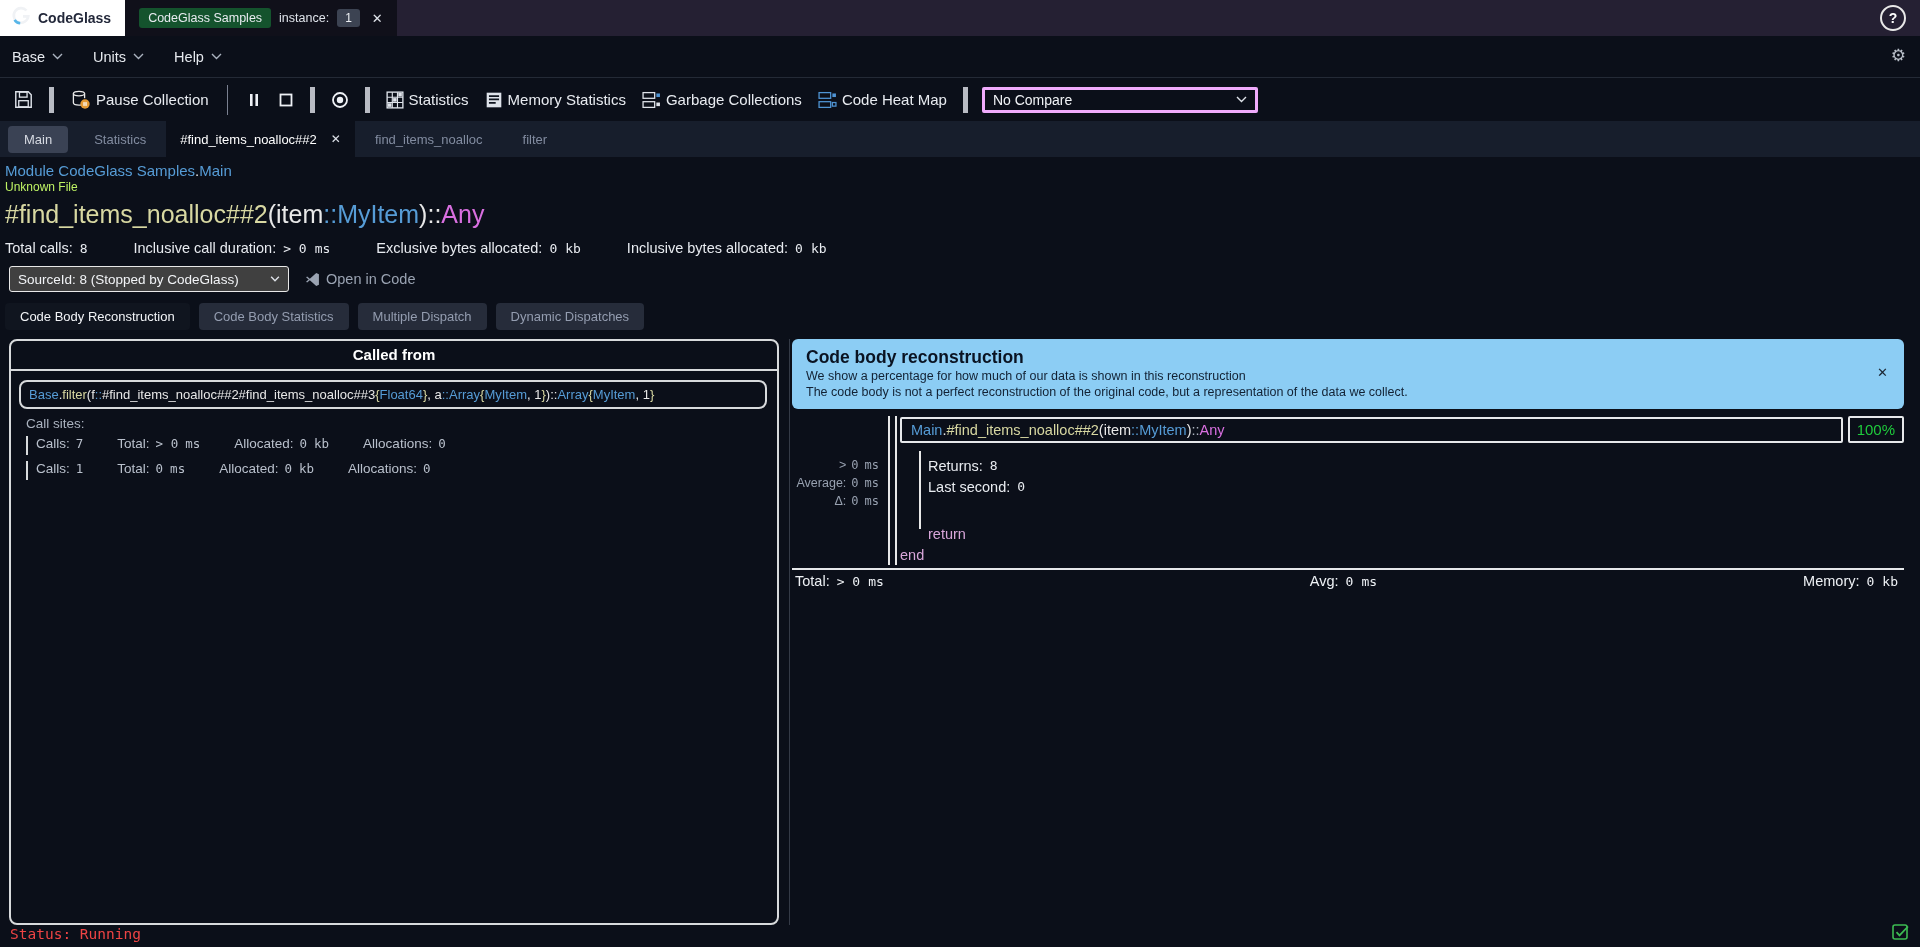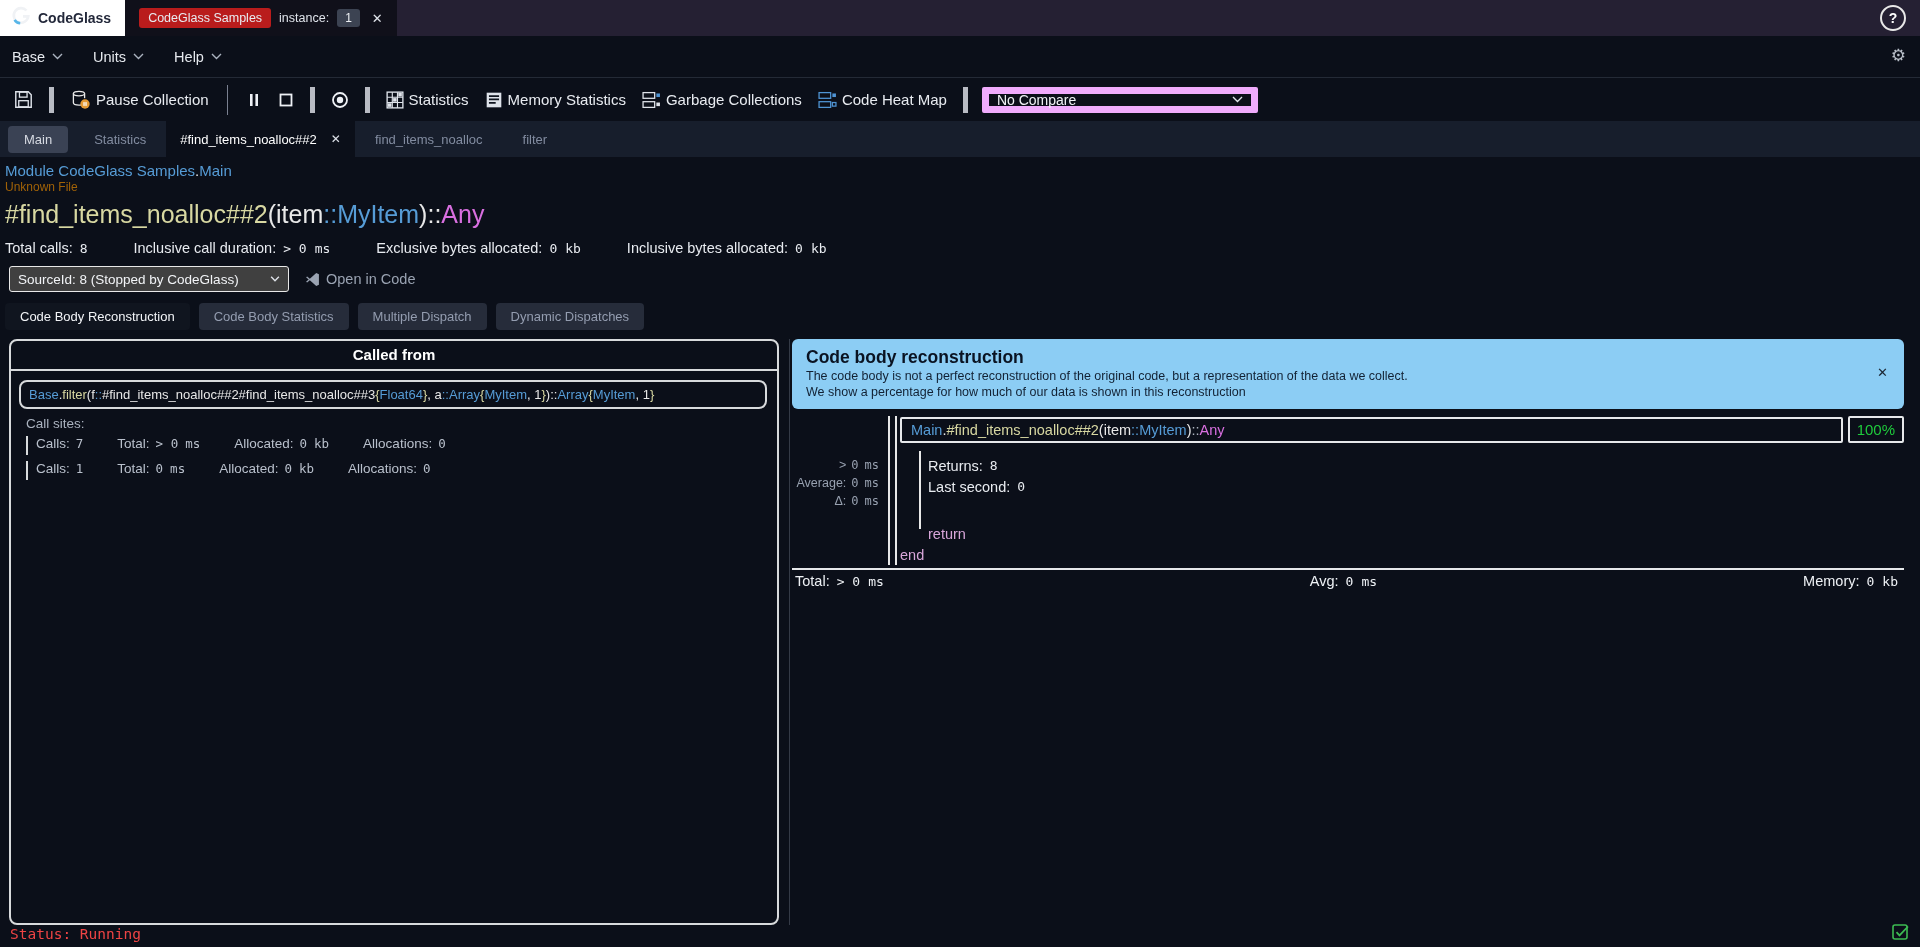--- a/index.html
+++ b/index.html
@@ -10,56 +10,56 @@
     color:#e8ebf0;
     position:relative;
   }
   .mono { font-family:"DejaVu Sans Mono", monospace; }
 
   
   .titlebar { height:36px; background:#252033; display:flex; align-items:stretch; position:relative; }
   .app-tab { background:#ffffff; display:flex; align-items:center; gap:6px; padding:0 14px 0 10px; }
   .app-name { color:#23283a; font-weight:bold; font-size:14px; }
   .doc-tab { background:#10101a; display:flex; align-items:center; gap:8px; padding:0 14px; }
-  .doc-pill { background:#b91c1c; color:#e8ebf0; font-size:12.5px; padding:3px 9px; border-radius:3px; }
+  .doc-pill { background:#14532d; color:#e8ebf0; font-size:12.5px; padding:3px 9px; border-radius:3px; }
   .inst-label { font-size:12.5px; color:#dfe3ea; }
   .inst-pill { background:#3c4352; color:#eef1f5; font-size:12px; padding:2px 8px; border-radius:3px; }
   .tab-close { color:#dfe3ea; font-size:13px; margin-left:4px; cursor:default; }
   .help-circle { position:absolute; right:14px; top:5px; width:26px; height:26px; border:2px solid #e8e8e8;
                  border-radius:50%; display:flex; align-items:center; justify-content:center;
                  color:#fff; font-weight:bold; font-size:14px; }
 
   
   .menubar { height:41px; display:flex; align-items:center; padding:0 12px; gap:30px; position:relative; }
   .menu-item { display:flex; align-items:center; gap:7px; font-size:14.5px; color:#e6e9ee; }
   .gear { position:absolute; right:14px; top:11px; font-size:17px; color:#b8bec8; line-height:1; }
 
   
   .toolbar { height:44px; border-top:1px solid #242a36; display:flex; align-items:center; padding:0 6px; }
   .tbtn { display:flex; align-items:center; gap:5px; color:#e8ebf0; font-size:15px; padding:0 8px; }
   .tbtn svg { display:block; }
   .sep-thick { width:5px; height:26px; background:#b9bcc4; margin:0 8px; }
   .sep-thin { width:1px; height:30px; background:#7a8090; margin:0 10px; }
-  .compare-select { width:276px; height:26px; border:7px solid #f0abfc; border-radius:2px; margin-left:6px;
+  .compare-select { width:276px; height:26px; border:3px solid #f0abfc; border-radius:2px; margin-left:6px;
                     display:flex; align-items:center; justify-content:space-between; padding:0 8px;
                     font-size:14px; color:#f2f4f7; background:#0b0f19;gap:44px; }
 
   
   .tabrow { height:36px; background:#171e2c; display:flex; align-items:center; }
   .tab { font-size:13px; color:#828ca0; padding:0 20px; height:100%; display:flex; align-items:center; }
   .tab-pill { background:#3a4254; color:#d6dae2; border-radius:4px; height:27px; padding:0 16px; margin:0 6px 0 8px;
               display:flex; align-items:center; font-size:13px; }
   .tab-active { background:#0b0f19; color:#ffffff; height:100%; display:flex; align-items:center; gap:14px;
                 padding:0 14px; font-size:13px; }
   .tab-active .x { color:#dfe3ea; font-size:12px; }
 
   
   .content { padding:5px 0 0 3px; }
   .breadcrumb { font-size:15px; line-height:18px; padding-left:2px; }
-  .file-line { font-size:12px; line-height:15px; color:#a16207; padding-left:2px; }
+  .file-line { font-size:12px; line-height:15px; color:#bef264; padding-left:2px; }
   .signature { font-size:25px; line-height:34px; margin-top:2px; padding-left:2px; }
   .tk-b { color:#569cd6; } .tk-y { color:#d8d8a2; } .tk-w { color:#e8e8e8; }
   .tk-m { color:#d96fe0; } .tk-g { color:#aeb4c0; }
 
   .summary { display:flex; gap:46px; margin-top:9px; padding-left:2px; align-items:baseline; }
   .stat { display:flex; align-items:baseline; }
   .stat .lbl { font-size:14.5px; color:#e8ebf0; }
   .stat .val { font-size:13px; margin-left:7px; color:#e8ebf0; }
   .stat .unit { font-size:13px; margin-left:8px; color:#e8ebf0; }
 
@@ -355,22 +355,22 @@
         <span class="lbl">Allocations:</span>
         <span class="val mono">0</span>
       </div>
     </div>
 
     <div class="vsep"></div>
 
     <div class="right-panel">
       <div class="infobox">
         <h2>Code body reconstruction</h2>
+        <p>We show a percentage for how much of our data is shown in this reconstruction</p>
         <p>The code body is not a perfect reconstruction of the original code, but a representation of the data we collect.</p>
-        <p>We show a percentage for how much of our data is shown in this reconstruction</p>
         <span class="info-close">✕</span>
       </div>
 
       <div class="recon">
         <div class="recon-gutter">
           <div class="g-row">
             <span>&gt;</span><span class="val mono">0</span><span class="unit mono">ms</span>
           </div>
           <div class="g-row">
             <span>Average:</span><span class="val mono">0</span><span class="unit mono">ms</span>

